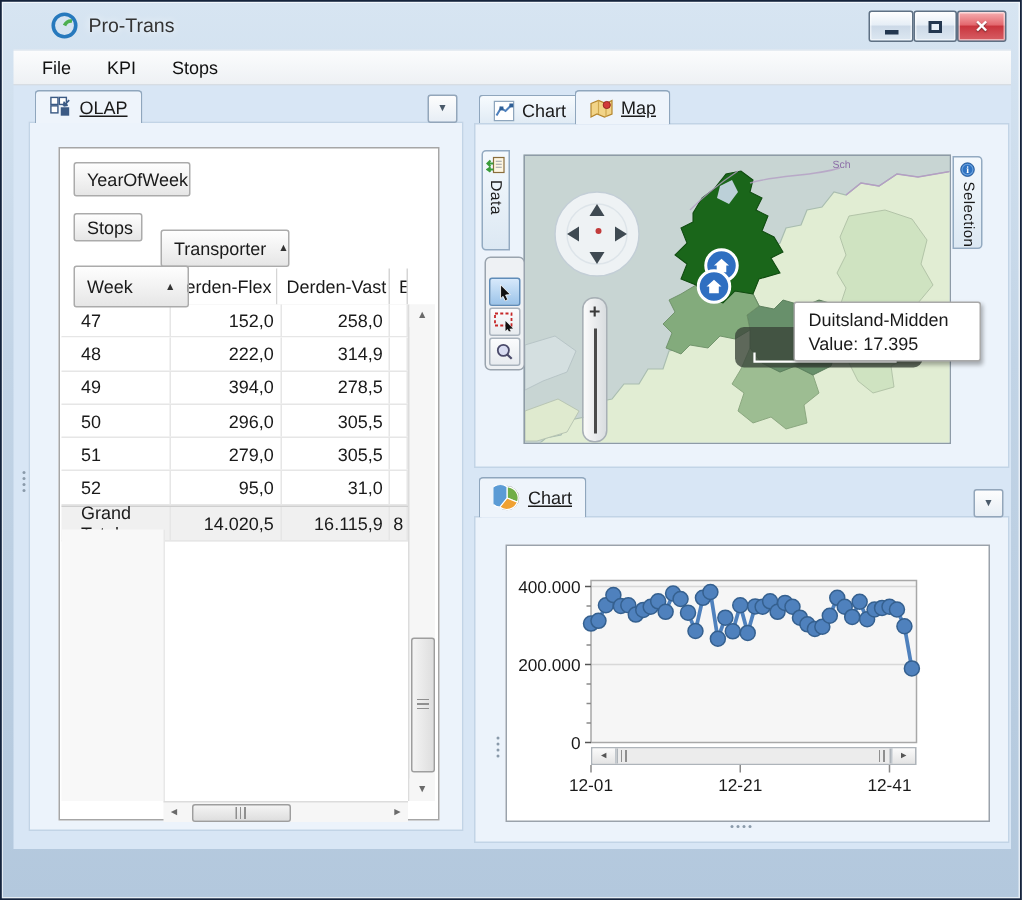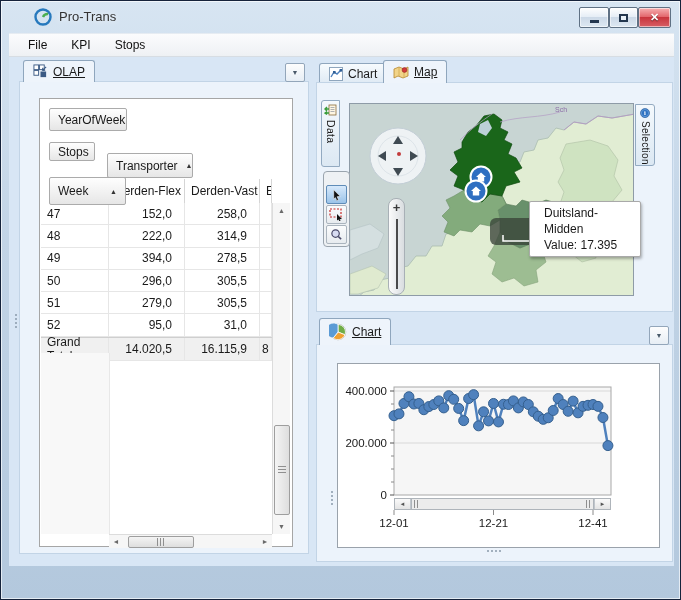--- a/index.html
+++ b/index.html
@@ -56,22 +56,22 @@
         background:linear-gradient(180deg,#fefefe,#f1f1f1 55%,#e6e6e6);border:1px solid #ababab;
         border-radius:2px;padding:0 8px;box-sizing:border-box;font-size:12px;color:#1a1a1a;z-index:4;}
   .sort-arrow{font-size:7px;color:#333;margin-left:8px;}
   .pivot-headers{left:108px;top:178px;height:24px;display:flex;z-index:3;border-bottom:1px solid #c8c8c8;}
   .pcol{display:flex;align-items:center;padding-left:6px;box-sizing:border-box;background:#fff;
         border-right:1px solid #d5d5d5;overflow:hidden;white-space:nowrap;font-size:12px;}
   .pcol.c0{width:76px;} .pcol.c1{width:75px;} .pcol.c2{width:12px;}
   .pivot-rows{left:40px;top:202px;width:231px;z-index:3;}
   .prow{display:flex;height:21.3px;border-bottom:1px solid #e6e6e6;background:#fff;}
   .prow.total{background:#f0f0f0;height:22px;border-top:1px solid #cfcfcf;}
-  .plabel{width:68px;padding-left:6px;display:flex;align-items:center;box-sizing:border-box;border-right:1px solid #e6e6e6;}
-  .pcell{display:flex;align-items:center;justify-content:flex-end;padding-right:12px;box-sizing:border-box;
+  .plabel{width:68px;padding-left:6px;display:flex;align-items:center;box-sizing:border-box;border-right:1px solid #e6e6e6;margin-left:7px;}
+  .pcell{display:flex;align-items:center;justify-content:flex-end;padding-right:4px;box-sizing:border-box;
          border-right:1px solid #e6e6e6;overflow:hidden;white-space:nowrap;}
   .pcell.c0{width:76px;} .pcell.c1{width:75px;} .pcell.c2{width:12px;padding-right:2px;justify-content:flex-start;padding-left:2px;}
   .left-strip{left:40px;top:352px;width:68px;height:181px;background:#f8f8f8;border-right:1px solid #e8e8e8;z-index:3;}
 
   
   .vscroll{left:271px;top:202px;width:17px;height:331px;background:#f6f6f6;border-left:1px solid #dcdcdc;z-index:4;}
   .sbtn{position:absolute;left:0;width:17px;height:15px;display:flex;align-items:center;justify-content:center;
         font-size:7px;color:#6a6a6a;background:#f6f6f6;}
   .vthumb{position:absolute;left:1px;top:222px;width:14px;height:88px;border:1px solid #9e9e9e;border-radius:2px;
           background:linear-gradient(90deg,#f4f4f4,#dedede);display:flex;align-items:center;justify-content:center;}
@@ -91,22 +91,22 @@
   .map-box{left:348px;top:102px;width:285px;height:193px;border:1px solid #8e9ba7;box-sizing:border-box;overflow:hidden;z-index:3;background:#c8d5d3;}
   .toolpal{left:322px;top:170px;width:27px;height:76px;background:#eef1f4;border:1px solid #9aa4ae;border-radius:4px;
            box-sizing:border-box;z-index:5;display:flex;flex-direction:column;align-items:center;padding-top:13px;gap:1px;}
   .tool{width:21px;height:19px;border:1px solid #aab4be;border-radius:2px;background:linear-gradient(180deg,#fbfcfd,#e7ebef);
         display:flex;align-items:center;justify-content:center;box-sizing:border-box;}
   .tool.active{background:linear-gradient(180deg,#d7e9fb,#9cc4e9);border-color:#5f8cb8;}
   .zoom-slider{left:387px;top:197px;width:17px;height:97px;border:1px solid #a8b0b6;border-radius:8px;
                background:linear-gradient(90deg,#fbfbfb,#d9dde0);z-index:4;box-sizing:border-box;}
   .zoom-plus{position:absolute;top:1px;left:0;width:100%;text-align:center;font-size:13px;font-weight:bold;color:#3a3a3a;}
   .zoom-track{position:absolute;left:7px;top:20px;width:2px;height:70px;background:#4a4a4a;}
-  .map-tooltip{left:528px;top:200px;width:112px;background:#fff;border:1px solid #a9a9a9;border-radius:2px;
-               box-shadow:1px 2px 3px rgba(0,0,0,.3);padding:3px 14px;line-height:16px;font-size:12px;z-index:6;box-sizing:border-box;}
+  .map-tooltip{left:528px;top:200px;width:125px;background:#fff;border:1px solid #a9a9a9;border-radius:2px;
+               box-shadow:1px 2px 3px rgba(0,0,0,.3);padding:3px 9px;line-height:16px;font-size:12px;z-index:6;box-sizing:border-box;}
 
   
   .chart-box{left:336px;top:362px;width:323px;height:185px;background:#fff;border:1px solid #9aa2ab;box-sizing:border-box;z-index:3;}
   .range-scroll{position:absolute;left:56px;top:134px;width:217px;height:12px;background:#f2f2f2;border:1px solid #aeb4ba;box-sizing:border-box;}
   .rs-btn{position:absolute;top:0;width:15px;height:10px;display:flex;align-items:center;justify-content:center;
           font-size:6px;color:#555;border-right:1px solid #c0c6cc;background:linear-gradient(180deg,#fafafa,#e4e4e4);}
   .rs-btn.right{right:0;border-right:none;border-left:1px solid #c0c6cc;}
   .rs-thumb{position:absolute;left:16px;right:16px;top:0;height:10px;background:#ececec;border-left:1px solid #aeb4ba;border-right:1px solid #aeb4ba;
             display:flex;align-items:center;justify-content:space-between;padding:0 2px;box-sizing:border-box;}
   .grip-v2{width:5px;height:8px;background:repeating-linear-gradient(90deg,#8f8f8f 0 1px,transparent 1px 3px);}

